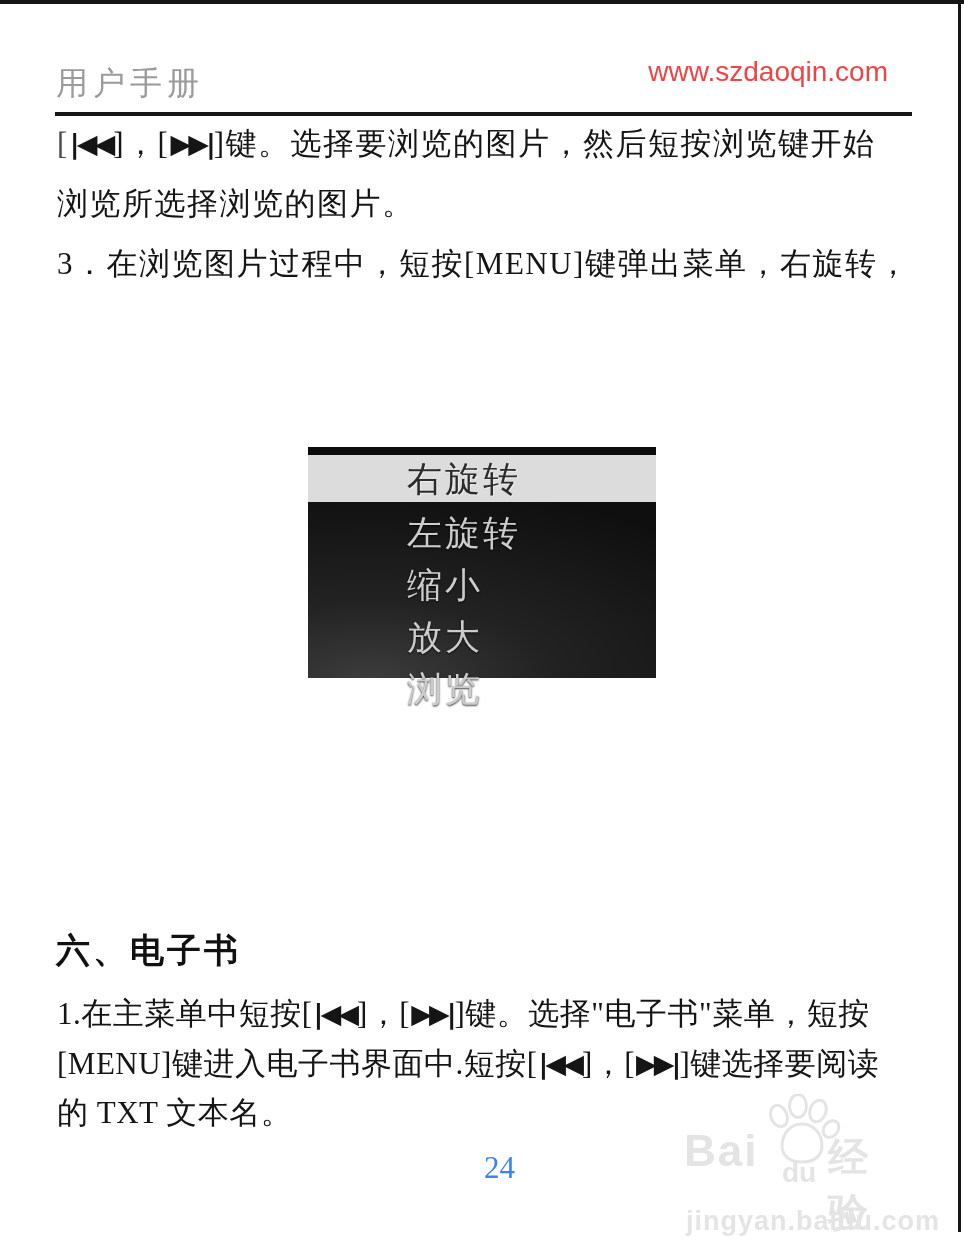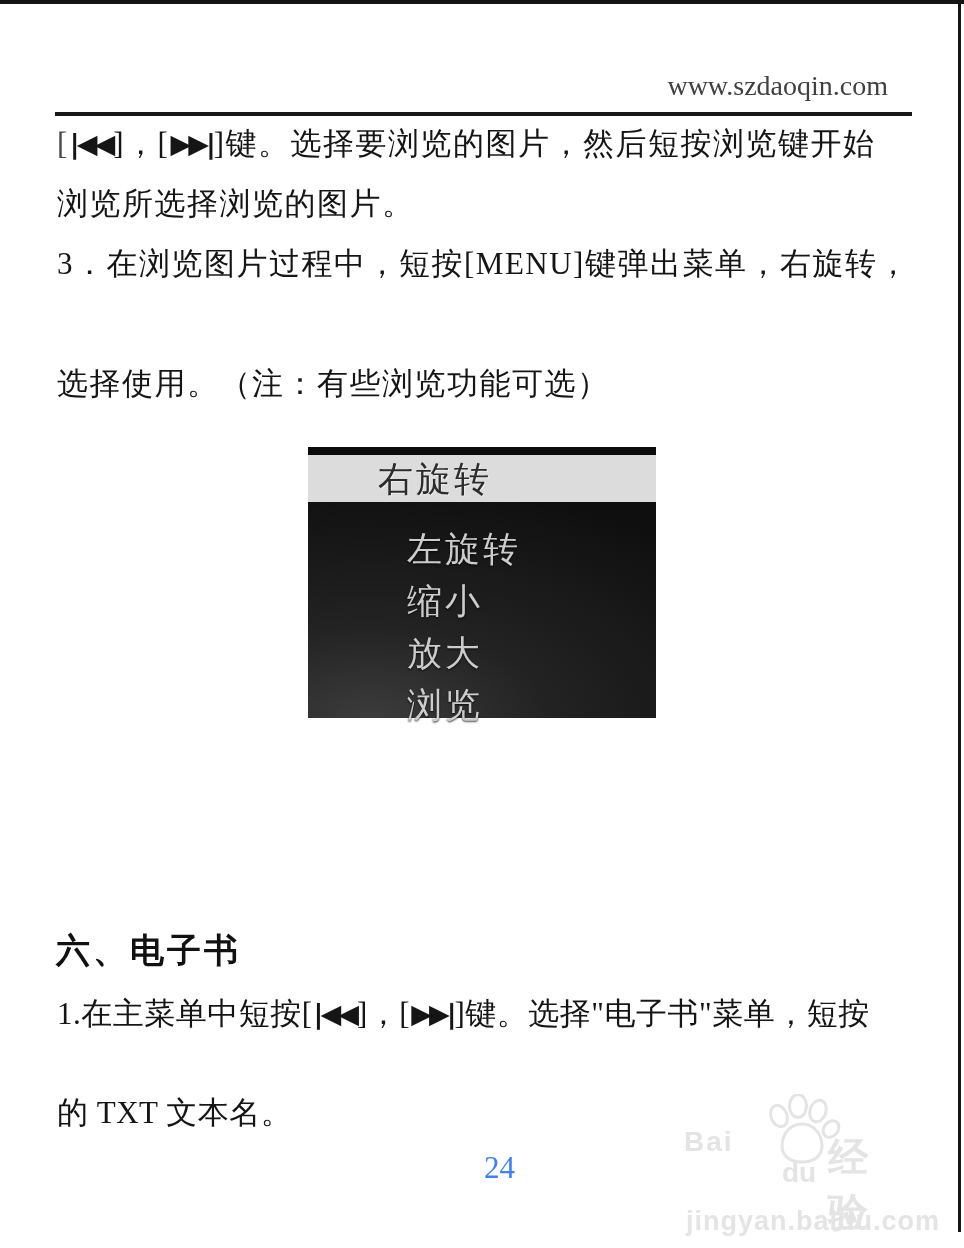--- a/index.html
+++ b/index.html
@@ -8,44 +8,44 @@
     font-family:"Liberation Serif", serif; overflow:hidden;
   }
   .top-border { position:absolute; top:0; left:0; width:964px; height:4px; background:#151515; }
   .right-border { position:absolute; top:0; left:958px; width:3px; height:1232px; background:#151515; }
 
   .header-title {
     position:absolute; left:56px; top:62px; font-size:32px; color:#9b9b9b;
     letter-spacing:5px; font-family:"Liberation Serif", serif;
   }
   .header-url {
-    position:absolute; right:76px; top:70px; font-size:28px; color:#404040;
-    font-family:Liberation Serif, serif;
+    position:absolute; right:76px; top:56px; font-size:28px; color:#ef4444;
+    font-family:Liberation Sans, sans-serif;
   }
   .rule { position:absolute; left:55px; top:112px; width:857px; height:4px; background:#171717; }
 
   .bodyline {
     position:absolute; left:57px; margin:0; font-size:31px; color:#151515;
     letter-spacing:1.5px; white-space:nowrap; line-height:1.15;
   }
   .key-icon {
     font-family:"DejaVu Sans", sans-serif; font-size:27px; font-weight:bold;
     letter-spacing:-3px; position:relative; top:-1px; padding:0 1px;
   }
   .bracket { color:#4a4a4a; }
 
   .menu-shot { position:absolute; left:308px; top:447px; width:348px; height:271px; }
   .shot-topbar { height:8px; background:#0c0c0c; }
   .shot-selected {
     height:47px; background:#dcdcdc; color:#2c2c2c; font-size:35px; line-height:47px;
-    padding-left:70px; font-family:"Liberation Sans", sans-serif; letter-spacing:3px;
+    padding-left:99px; font-family:"Liberation Sans", sans-serif; letter-spacing:3px;
     text-shadow:1px 1px 0 rgba(255,255,255,0.5); box-sizing:border-box;
   }
   .shot-body {
-    height:216px; box-sizing:border-box; padding-top:22px;
+    height:176px; box-sizing:border-box; padding-top:6px;
     background:radial-gradient(ellipse 130% 110% at 18% 100%, #3c3c3c 0%, #222222 40%, #0f0f0f 100%);
   }
   .shot-item {
     height:52px; line-height:50px; padding-left:99px; color:#cccccc; font-size:35px;
     font-family:"Liberation Sans", sans-serif; letter-spacing:3px;
     text-shadow:0 1px 2px rgba(0,0,0,0.8);
   }
 
   .section-heading {
     position:absolute; left:56px; top:928px; margin:0; font-size:34px; font-weight:bold;
@@ -55,56 +55,57 @@
 
   .page-number {
     position:absolute; left:484px; top:1150px; font-size:31px; color:#3b82f6;
     font-family:"Liberation Serif", serif;
   }
 
   .watermark {
     position:absolute; left:676px; top:1094px; width:230px; height:116px;
     color:#e4e4e4; font-family:"Liberation Sans", sans-serif; font-weight:bold;
   }
-  .wm-bai { position:absolute; left:8px; top:32px; font-size:28px; letter-spacing:2px;text-align:center; }
+  .wm-bai { position:absolute; left:8px; top:32px; font-size:44px; letter-spacing:2px;text-align:center; }
   .wm-paw { position:absolute; left:86px; top:0; }
   .wm-du  { position:absolute; left:106px; top:63px; font-size:28px; }
   .wm-cn  { position:absolute; left:152px; top:36px; font-size:40px; letter-spacing:2px; }
   .wm-url { position:absolute; left:10px; top:82px; font-size:27px; letter-spacing:1px; font-weight:bold;margin-top:30px; }
 </style>
 </head>
 <body>
 
 <div class="page">
   <div class="top-border"></div>
   <div class="right-border"></div>
 
+  <div class="header-title">用户手册</div>
   <div class="header-url">www.szdaoqin.com</div>
   <div class="rule"></div>
 
   <p class="bodyline" style="top:186px">浏览所选择浏览的图片。</p>
   <p class="bodyline" style="top:126px"><span class="bracket">[</span><span class="key-icon">|◀◀</span><span>]，[</span><span class="key-icon">▶▶|</span><span>]键。选择要浏览的图片，然后短按浏览键开始</span></p>
 
   <p class="bodyline" style="top:246px">3．在浏览图片过程中，短按[MENU]键弹出菜单，右旋转，</p>
-  <p class="bodyline" style="top:366px">选择使用。（注：有些浏览功能可选）</p>
 
   <div class="menu-shot">
     <div class="shot-topbar"></div>
     <div class="shot-selected">右旋转</div>
     <div class="shot-body">
       <div class="shot-item">左旋转</div>
       <div class="shot-item">缩小</div>
       <div class="shot-item">放大</div>
       <div class="shot-item">浏览</div>
     </div>
   </div>
 
   <h2 class="section-heading">六、电子书</h2>
 
   <p class="bodyline ebook-line" style="top:996px"><span>1.在主菜单中短按[</span><span class="key-icon">|◀◀</span><span>]，[</span><span class="key-icon">▶▶|</span><span>]键。选择"电子书"菜单，短按</span></p>
+  <p class="bodyline ebook-line" style="top:1046px"><span>[MENU]键进入电子书界面中.短按[</span><span class="key-icon">|◀◀</span><span>]，[</span><span class="key-icon">▶▶|</span><span>]键选择要阅读</span></p>
   <p class="bodyline ebook-line" style="top:1095px">的 TXT 文本名。</p>
 
   <div class="page-number">24</div>
 
   <div class="watermark">
     <span class="wm-paw">
       <svg width="80" height="72" viewBox="0 0 80 72" fill="none">
         <ellipse cx="17" cy="22" rx="8" ry="11" stroke="#e4e4e4" stroke-width="3" fill="#ffffff" transform="rotate(-22 17 22)"></ellipse>
         <ellipse cx="36" cy="12" rx="8.5" ry="11.5" stroke="#e4e4e4" stroke-width="3" fill="#ffffff"></ellipse>
         <ellipse cx="56" cy="17" rx="8" ry="11" stroke="#e4e4e4" stroke-width="3" fill="#ffffff" transform="rotate(18 56 17)"></ellipse>

